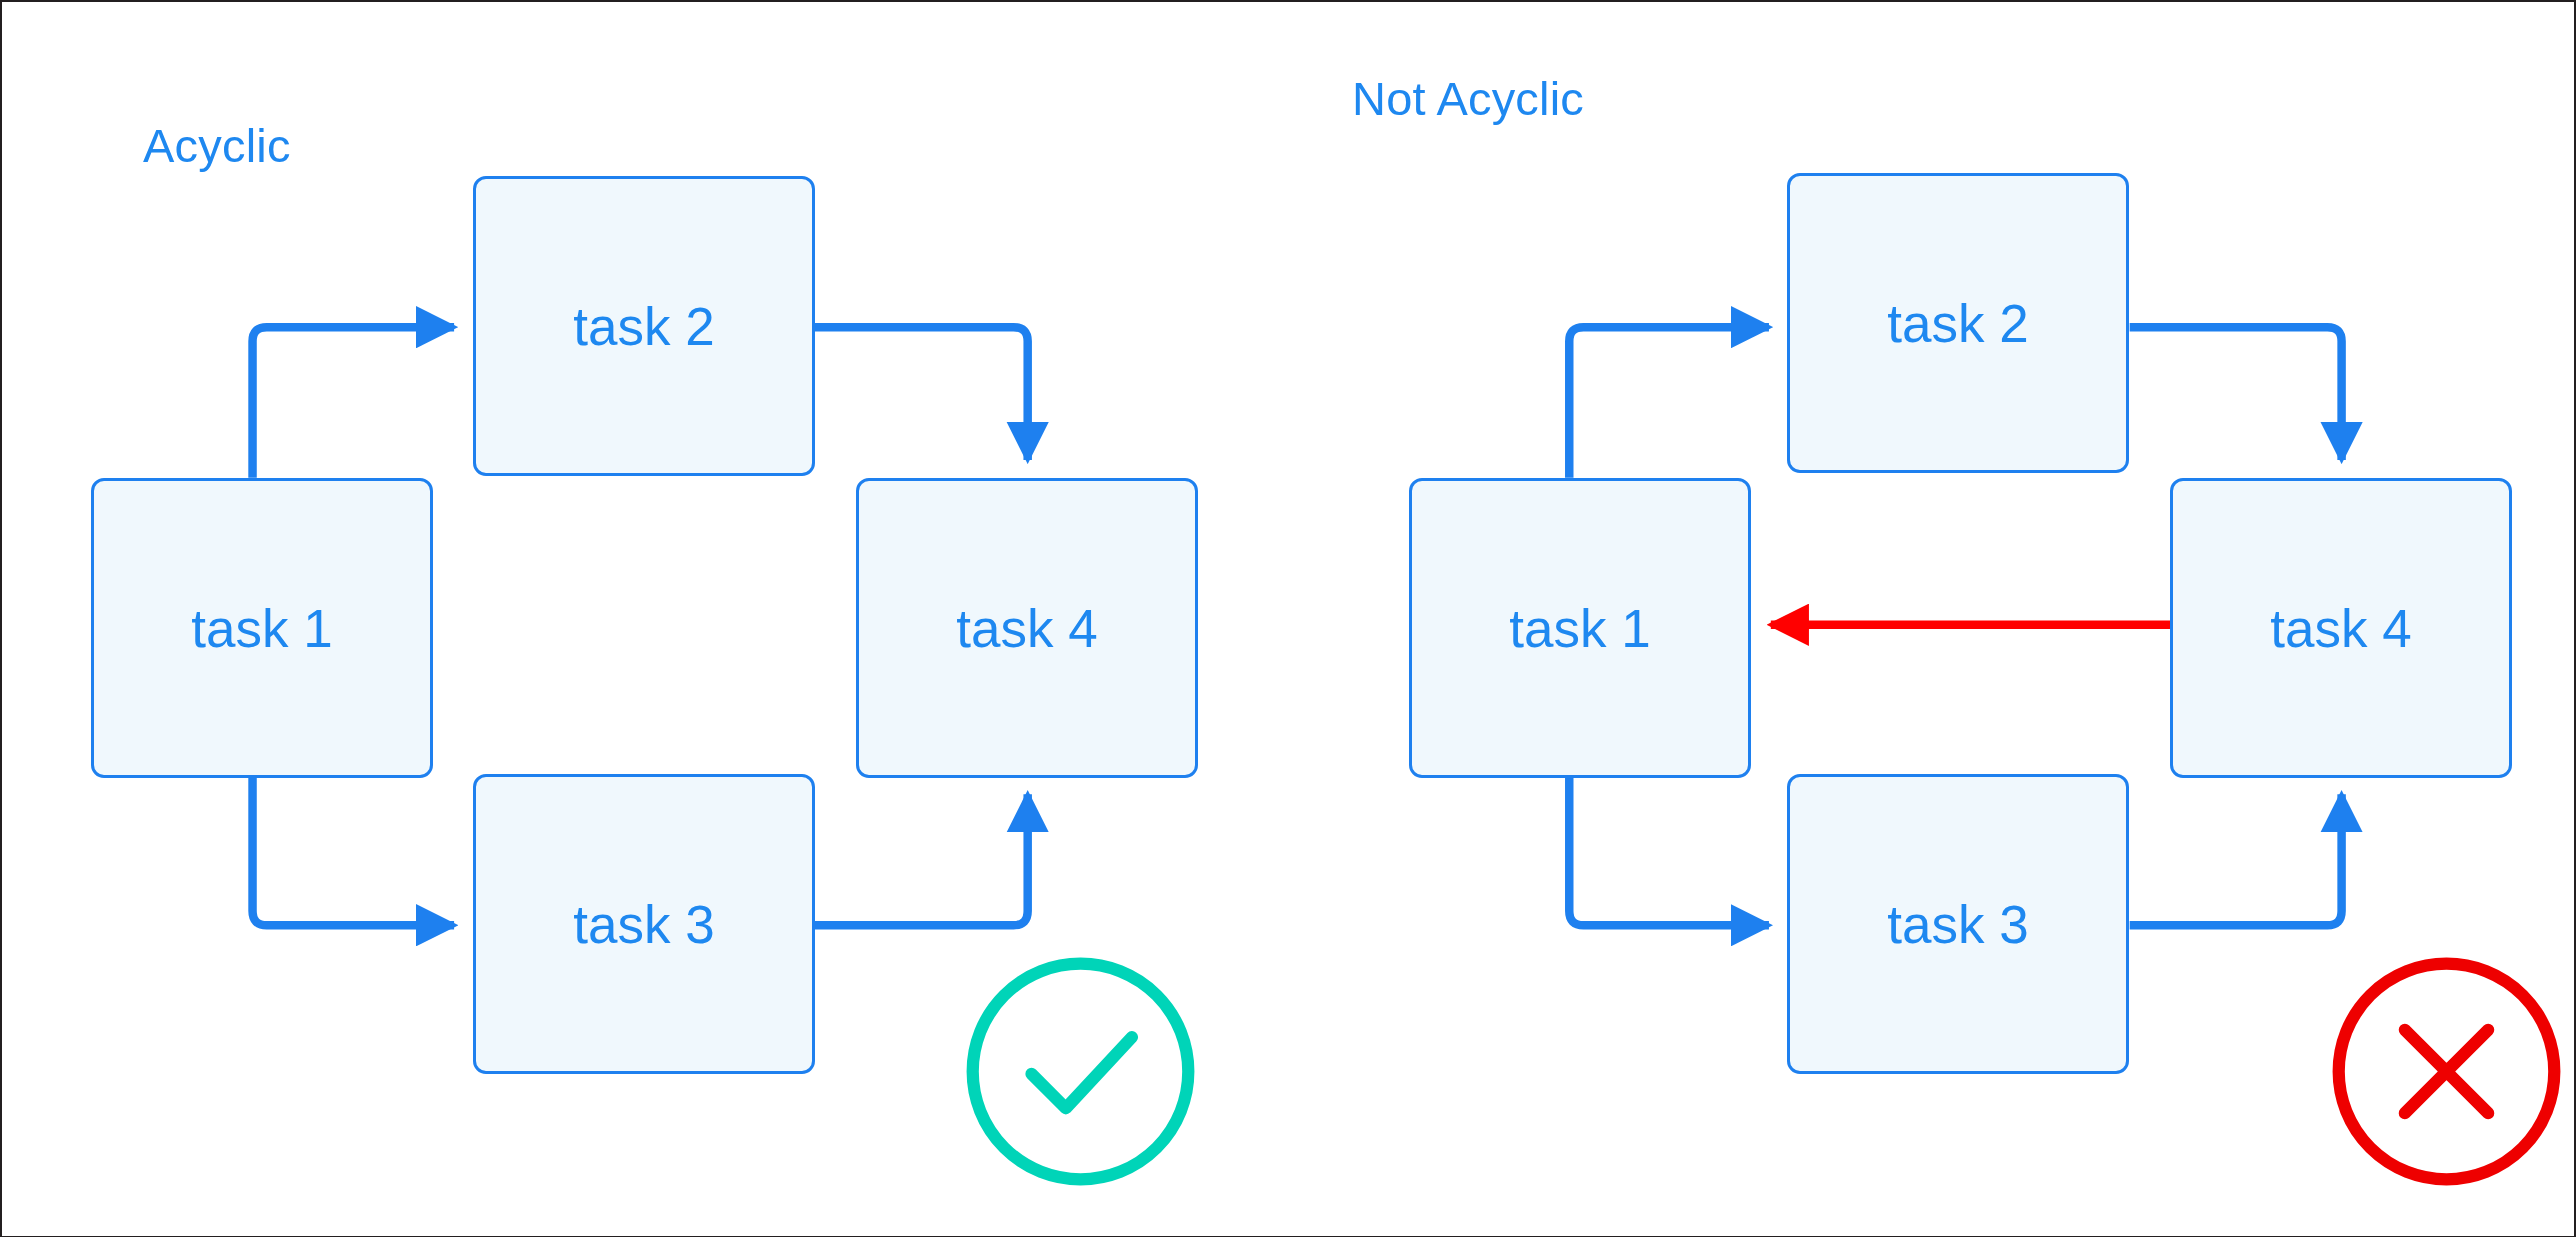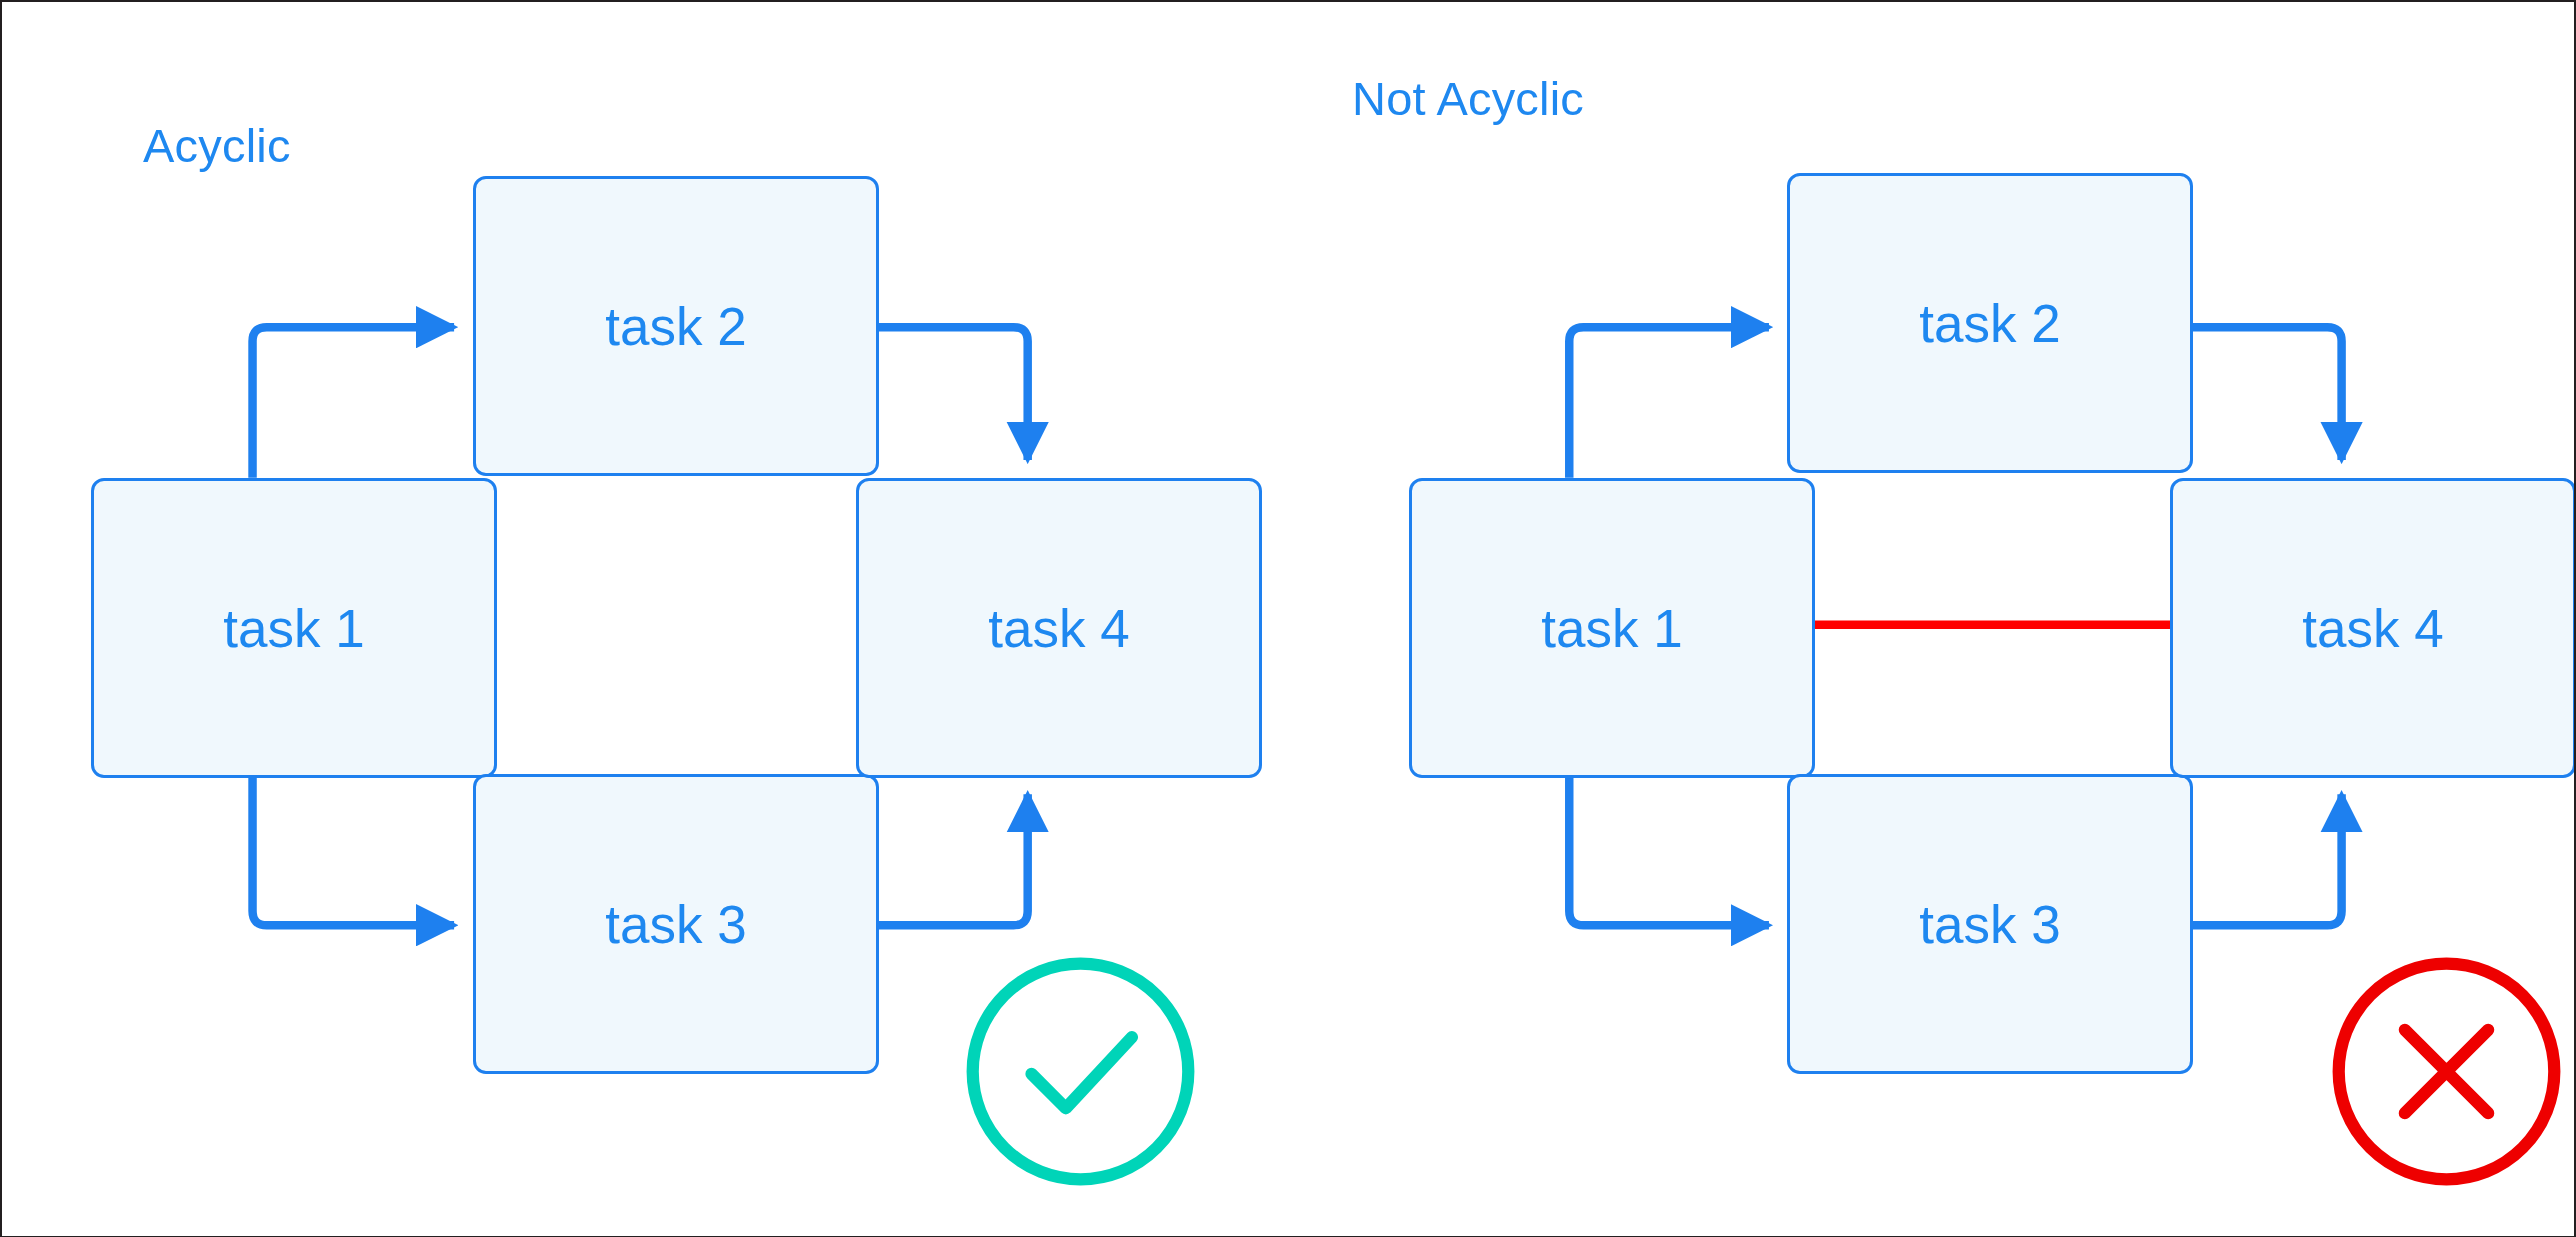--- a/index.html
+++ b/index.html
@@ -33,21 +33,21 @@
     color: #1E88F0;
     font-size: 47px;
     font-weight: 400;
     line-height: 1;
     white-space: nowrap;
     letter-spacing: 0.2px;
   }
   .task-node {
     position: absolute;
     box-sizing: border-box;
-    width: 406px;
+    width: 342px;
     height: 300px;
     background: #F0F8FD;
     border: 3.8px solid #1E80EF;
     border-radius: 13px;
     display: flex;
     align-items: center;
     justify-content: center;
   }
   .task-label {
     color: #1E88F0;

